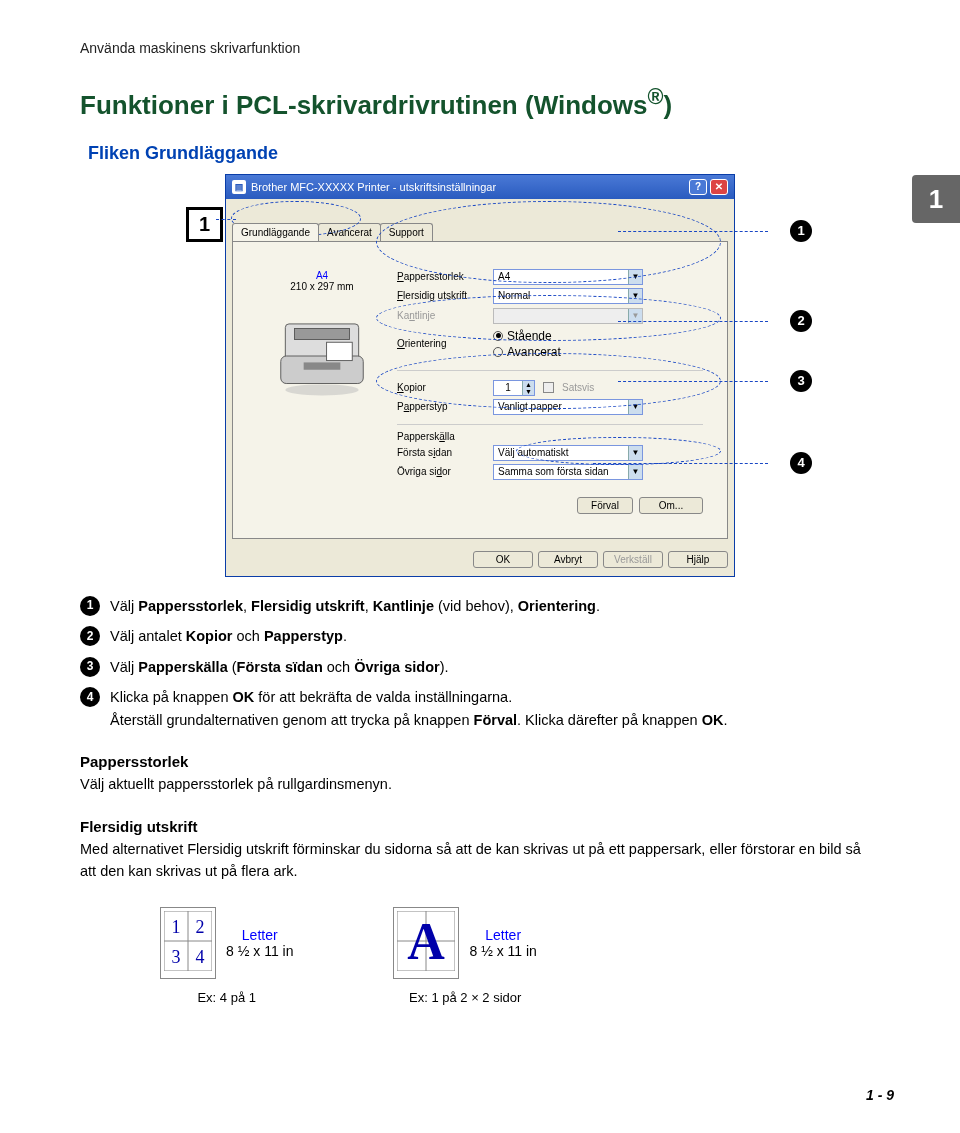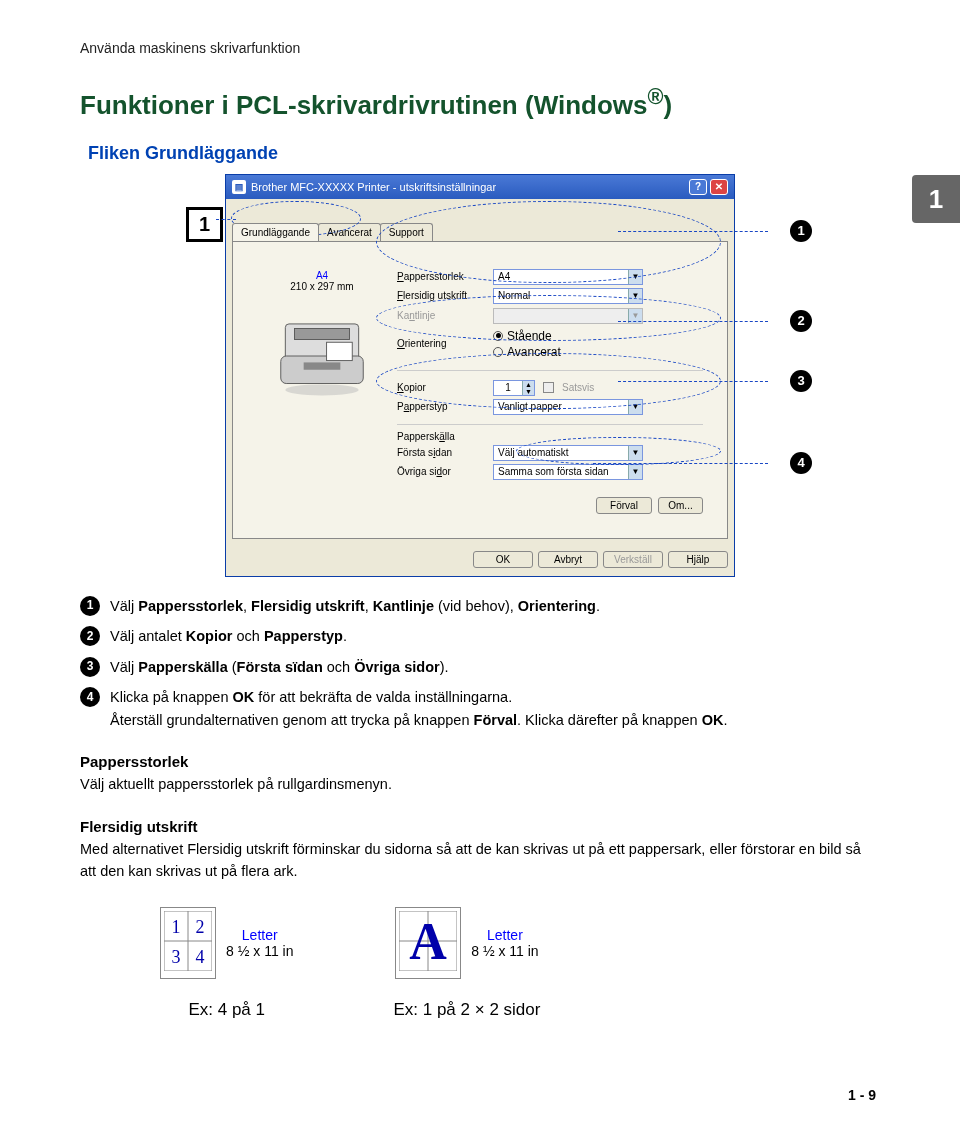--- a/index.html
+++ b/index.html
@@ -138,25 +138,25 @@
   .num-list .circle { flex-shrink:0; width:20px;height:20px;border-radius:50%;background:#000;color:#fff;font-weight:bold;display:flex;align-items:center;justify-content:center;font-size:12px; margin-top:1px;}
   .num-list .text b { font-weight:bold;}
 
   .section-head { font-size:15px; font-weight:bold; margin-top:22px; margin-bottom:4px;}
   .body-text { font-size:14.5px; line-height:1.5;}
 
   .examples-row { display:flex; gap:100px; margin-top:25px; margin-left:80px;}
   .example { display:flex; flex-direction:column; align-items:center;}
   .example .img-wrap { display:flex; align-items:center; gap:10px;}
   .example .thumb { border:1px solid #888; background:#fff; padding:3px;}
-  .example .caption { font-size:17px; margin-top:21px;}
+  .example .caption { font-size:13px; margin-top:11px;}
   .letter-box { font-size:14px;text-align:center; }
   .letter-box .lbl{ color:#00f;}
 
-  .footer { position:absolute; bottom:30px; right:84px; font-size:14px; font-weight:bold;}
+  .footer { position:absolute; bottom:30px; right:66px; font-size:14px; font-weight:bold;font-style:italic;}
 </style>
 </head>
 <body>
 
 <div class="page">
   <div class="header-text">Använda maskinens skrivarfunktion</div>
 
   <div class="title">
     <span>Funktioner i PCL-skrivardrivrutinen (Windows</span><sup>®</sup><span>)</span>
   </div>
@@ -292,21 +292,21 @@
                 <div class="dropdown">
                   <div class="val">Samma som första sidan</div>
                     <div class="arrow">▼</div>
                 </div>
               </div>
             </div>
           </div>
 
           <div class="forval-row" style="display:flex;justify-content:flex-end;gap:6px;padding-top:8px;">
             <button style="font-size:10px;padding:2px 0;width:56px;background:#ece9d8;border:1px solid #888;border-radius:3px;">Förval</button>
-            <button style="font-size:10px;padding:2px 0;width:45px;background:#ece9d8;border:1px solid #888;border-radius:3px;">Om...</button>
+            <button style="font-size:10px;padding:2px 0;width:64px;background:#ece9d8;border:1px solid #888;border-radius:3px;">Om...</button>
           </div>
         </div>
       </div>
 
       <div class="dialog-buttons">
         <button>OK</button>
         <button>Avbryt</button>
         <button class="disabled">Verkställ</button>
         <button>Hjälp</button>
       </div>

